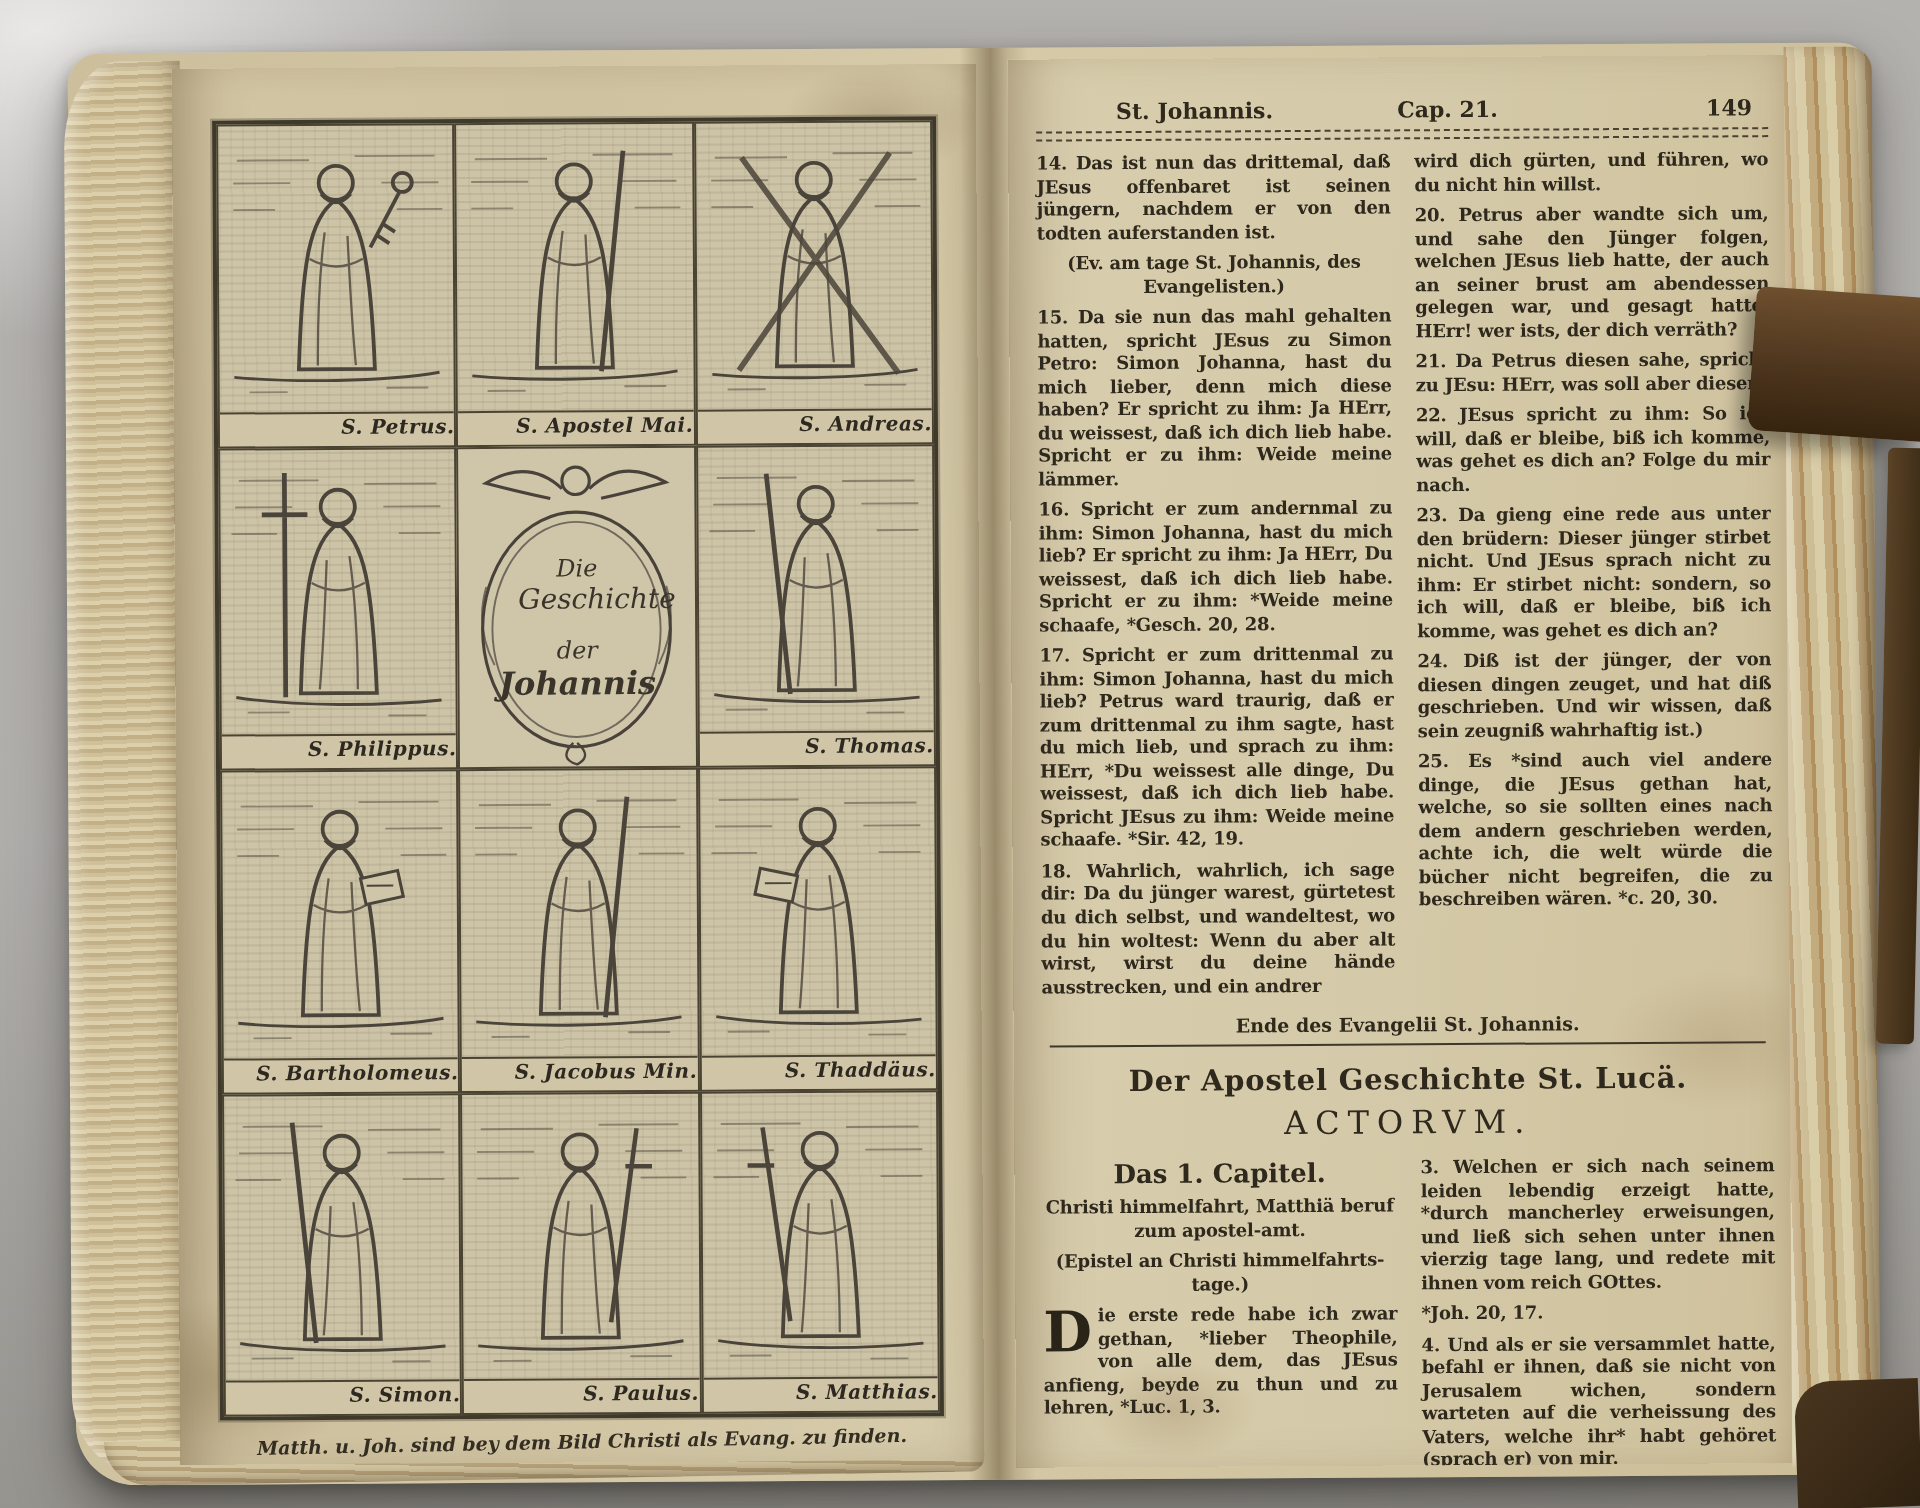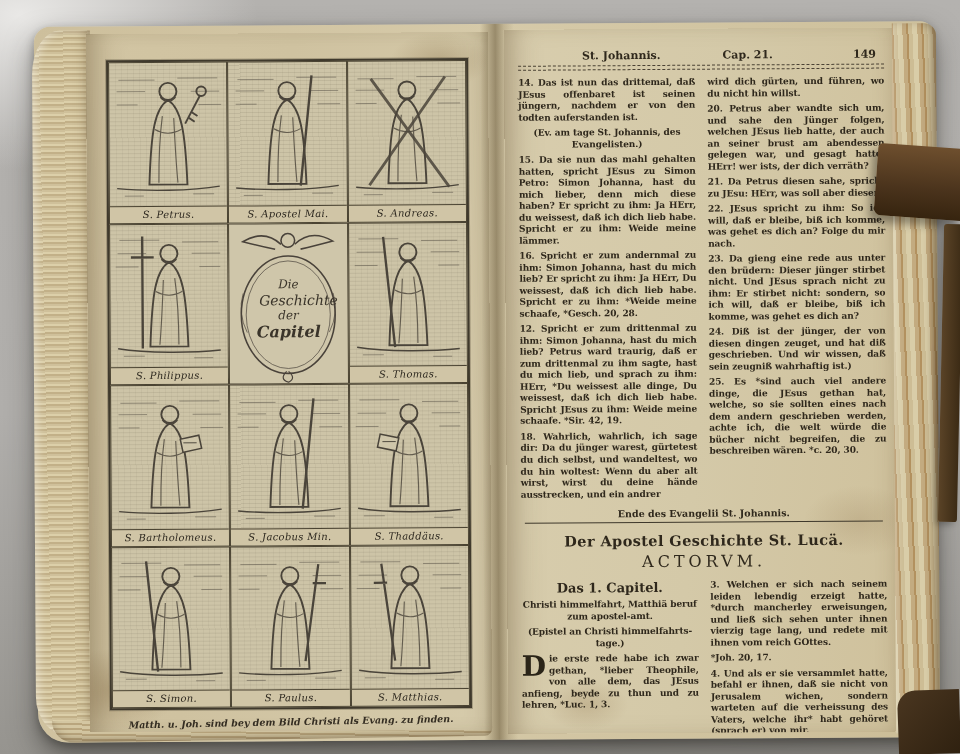--- a/index.html
+++ b/index.html
@@ -52,32 +52,32 @@
   .figwrap{
     flex:1;overflow:hidden;
     background:
       repeating-linear-gradient(0deg, rgba(70,62,48,.10) 0 1px, transparent 1px 4px),
       repeating-linear-gradient(90deg, rgba(70,62,48,.05) 0 1px, transparent 1px 6px);
   }
   .fig{width:100%;height:100%;display:block;}
   .flip .fig{transform:scaleX(-1);}
   .cap{
     height:16px;border-top:1px solid #4a4332;
-    font-size:10px;font-weight:normal;font-style:italic;line-height:15px;
-    text-align:center;color:#2e2920;letter-spacing:.3px;
+    font-size:10px;font-weight:bold;font-style:italic;line-height:15px;
+    text-align:right;color:#2e2920;letter-spacing:.3px;
     background:rgba(210,198,165,.6);white-space:nowrap;overflow:hidden;
   }
   .cart{background:#cfc6aa;}
   .cart-svg{position:absolute;inset:0;width:100%;height:calc(100% - 0px);}
   .cart-text{
     position:absolute;inset:14% 8% 6% 8%;display:flex;flex-direction:column;
     align-items:center;justify-content:center;gap:1px;
     font-family:"DejaVu Serif",serif;font-style:italic;color:#3a342a;text-align:center;
   }
-  .c-sm{font-size:12px;line-height:13px;}
+  .c-sm{font-size:12px;line-height:13px;margin-top:10px;}
   .c-lg{font-size:14px;line-height:16px;font-weight:normal;margin-left:20px;}
   .c-xl{font-size:16px;line-height:18px;font-weight:bold;}
   .plate-note{
     position:absolute;left:8px;bottom:4px;width:386px;
     font-size:9.5px;font-weight:bold;font-style:italic;text-align:center;color:#342d22;
     transform:rotate(-0.8deg);white-space:nowrap;overflow:hidden;
   }
 
   
   .gutter{
@@ -90,21 +90,21 @@
     position:absolute;left:470px;top:6px;width:392px;height:704px;
     padding:20px 12px 6px 14px;box-sizing:border-box;overflow:hidden;
     background:
       radial-gradient(80px 50px at 90% 70%, rgba(130,100,60,.18), transparent 70%),
       radial-gradient(60px 36px at 20% 96%, rgba(130,100,60,.22), transparent 70%),
       linear-gradient(95deg,#d8cdad,#d4c9a8 50%,#cfc19c);
     box-shadow:inset 22px 0 30px -18px rgba(100,80,50,.5), inset -16px 0 22px -16px rgba(120,95,60,.4);
     color:#2f281c;
   }
   .rp-header{display:flex;align-items:baseline;font-size:11px;font-weight:bold;}
-  .rp-book{margin-left:64px;}
+  .rp-book{margin-left:40px;}
   .rp-chap{margin-left:62px;}
   .rp-page{margin-left:auto;margin-right:8px;}
   .rule-dashed{border-top:1.5px dashed #4a4133;border-bottom:1px dashed #4a4133;height:3px;margin:3px 0 7px;}
   .cols{display:flex;gap:12px;}
   .col{width:50%;}
   .t{font-size:9px;line-height:1.28;text-align:justify;margin:0 0 4px;font-weight:bold;letter-spacing:-.1px;}
   .note{text-align:center;font-weight:bold;}
   .ref{}
   .endline{text-align:center;font-size:9.5px;font-weight:bold;margin:4px 0 3px;}
   .rule-solid{border-top:1.5px solid #3e382b;margin:2px 4px 9px;}
@@ -239,21 +239,21 @@
                 <ellipse cx="60" cy="92" rx="48" ry="60"></ellipse>
                 <ellipse cx="60" cy="92" rx="43" ry="55" stroke-width="1" opacity=".7"></ellipse>
                 <path d="M58 150q-8 8 2 11q8-4 0-11" stroke-width="1.2"></path>
                 <path d="M14 70q-6 20 4 40M106 70q6 20-4 40" stroke-width="1" opacity=".7"></path>
               </g>
             </svg>
             <div class="cart-text">
               <span class="c-sm">Die</span>
               <span class="c-lg">Geschichte</span>
               <span class="c-sm">der</span>
-              <span class="c-xl">Capitel</span>
+              <span class="c-xl">Johannis</span>
             </div>
           </div>
 
           <div class="cell flip">
             <div class="figwrap">
                 <svg class="fig" viewBox="0 0 120 150">
                   <use href="#fig-staff"></use>
                 </svg>
               </div>
             <div class="cap">S. Thomas.</div>
@@ -327,21 +327,21 @@
         <span class="rp-page">149</span>
       </div>
       <div class="rule-dashed"></div>
 
       <div class="cols">
         <div class="col">
           <p class="t">14. Das ist nun das drittemal, daß JEsus offenbaret ist seinen jüngern, nachdem er von den todten auferstanden ist.</p>
           <p class="t note">(Ev. am tage St. Johannis, des Evangelisten.)</p>
           <p class="t">15. Da sie nun das mahl gehalten hatten, spricht JEsus zu Simon Petro: Simon Johanna, hast du mich lieber, denn mich diese haben? Er spricht zu ihm: Ja HErr, du weissest, daß ich dich lieb habe. Spricht er zu ihm: Weide meine lämmer.</p>
           <p class="t">16. Spricht er zum andernmal zu ihm: Simon Johanna, hast du mich lieb? Er spricht zu ihm: Ja HErr, Du weissest, daß ich dich lieb habe. Spricht er zu ihm: *Weide meine schaafe,  *Gesch. 20, 28.</p>
-          <p class="t">12. Spricht er zum drittenmal zu ihm: Simon Johanna, hast du mich lieb? Petrus ward traurig, daß er zum drittenmal zu ihm sagte, hast du mich lieb, und sprach zu ihm: HErr, *Du weissest alle dinge, Du weissest, daß ich dich lieb habe. Spricht JEsus zu ihm: Weide meine schaafe.  *Sir. 42, 19.</p>
+          <p class="t">17. Spricht er zum drittenmal zu ihm: Simon Johanna, hast du mich lieb? Petrus ward traurig, daß er zum drittenmal zu ihm sagte, hast du mich lieb, und sprach zu ihm: HErr, *Du weissest alle dinge, Du weissest, daß ich dich lieb habe. Spricht JEsus zu ihm: Weide meine schaafe.  *Sir. 42, 19.</p>
           <p class="t">18. Wahrlich, wahrlich, ich sage dir: Da du jünger warest, gürtetest du dich selbst, und wandeltest, wo du hin woltest: Wenn du aber alt wirst, wirst du deine hände ausstrecken, und ein andrer</p>
         </div>
         <div class="col">
           <p class="t">wird dich gürten, und führen, wo du nicht hin willst.</p>
           <p class="t">20. Petrus aber wandte sich um, und sahe den Jünger folgen, welchen JEsus lieb hatte, der auch an seiner brust am abendessen gelegen war, und gesagt hatte: HErr! wer ists, der dich verräth?</p>
           <p class="t">21. Da Petrus diesen sahe, spricht zu JEsu: HErr, was soll aber dieser?</p>
           <p class="t">22. JEsus spricht zu ihm: So ich will, daß er bleibe, biß ich komme, was gehet es dich an? Folge du mir nach.</p>
           <p class="t">23. Da gieng eine rede aus unter den brüdern: Dieser jünger stirbet nicht. Und JEsus sprach nicht zu ihm: Er stirbet nicht: sondern, so ich will, daß er bleibe, biß ich komme, was gehet es dich an?</p>
           <p class="t">24. Diß ist der jünger, der von diesen dingen zeuget, und hat diß geschrieben. Und wir wissen, daß sein zeugniß wahrhaftig ist.)</p>
           <p class="t">25. Es *sind auch viel andere dinge, die JEsus gethan hat, welche, so sie sollten eines nach dem andern geschrieben werden, achte ich, die welt würde die bücher nicht begreifen, die zu beschreiben wären.  *c. 20, 30.</p>

